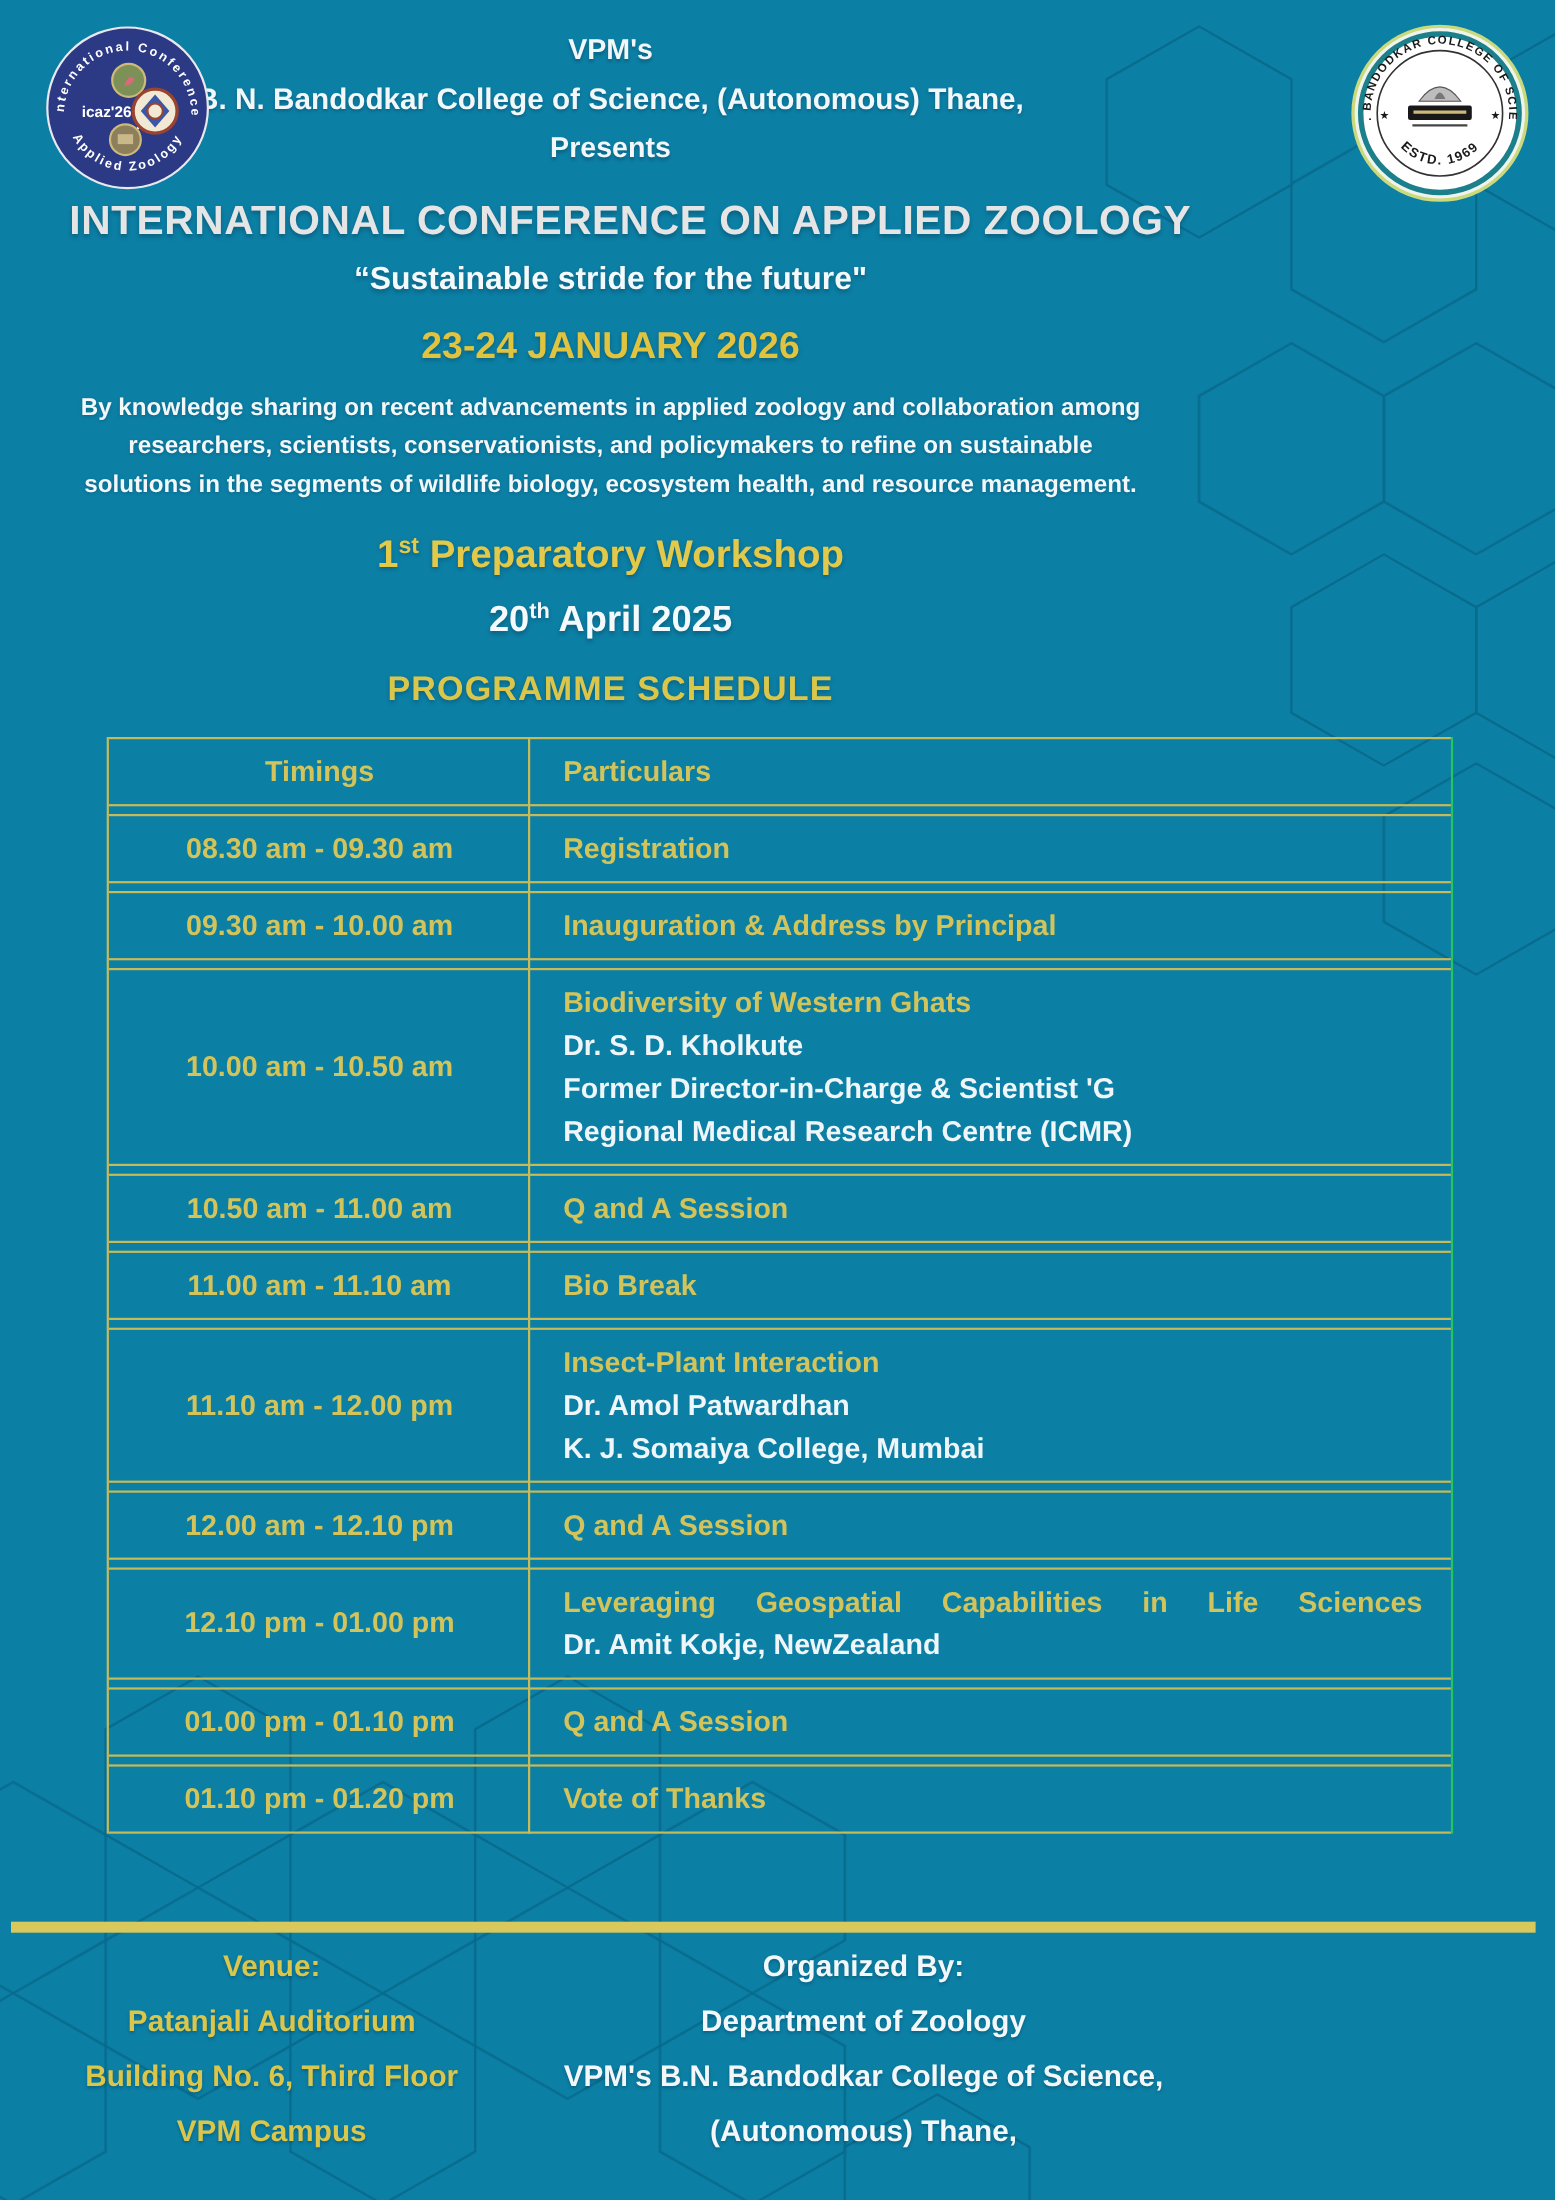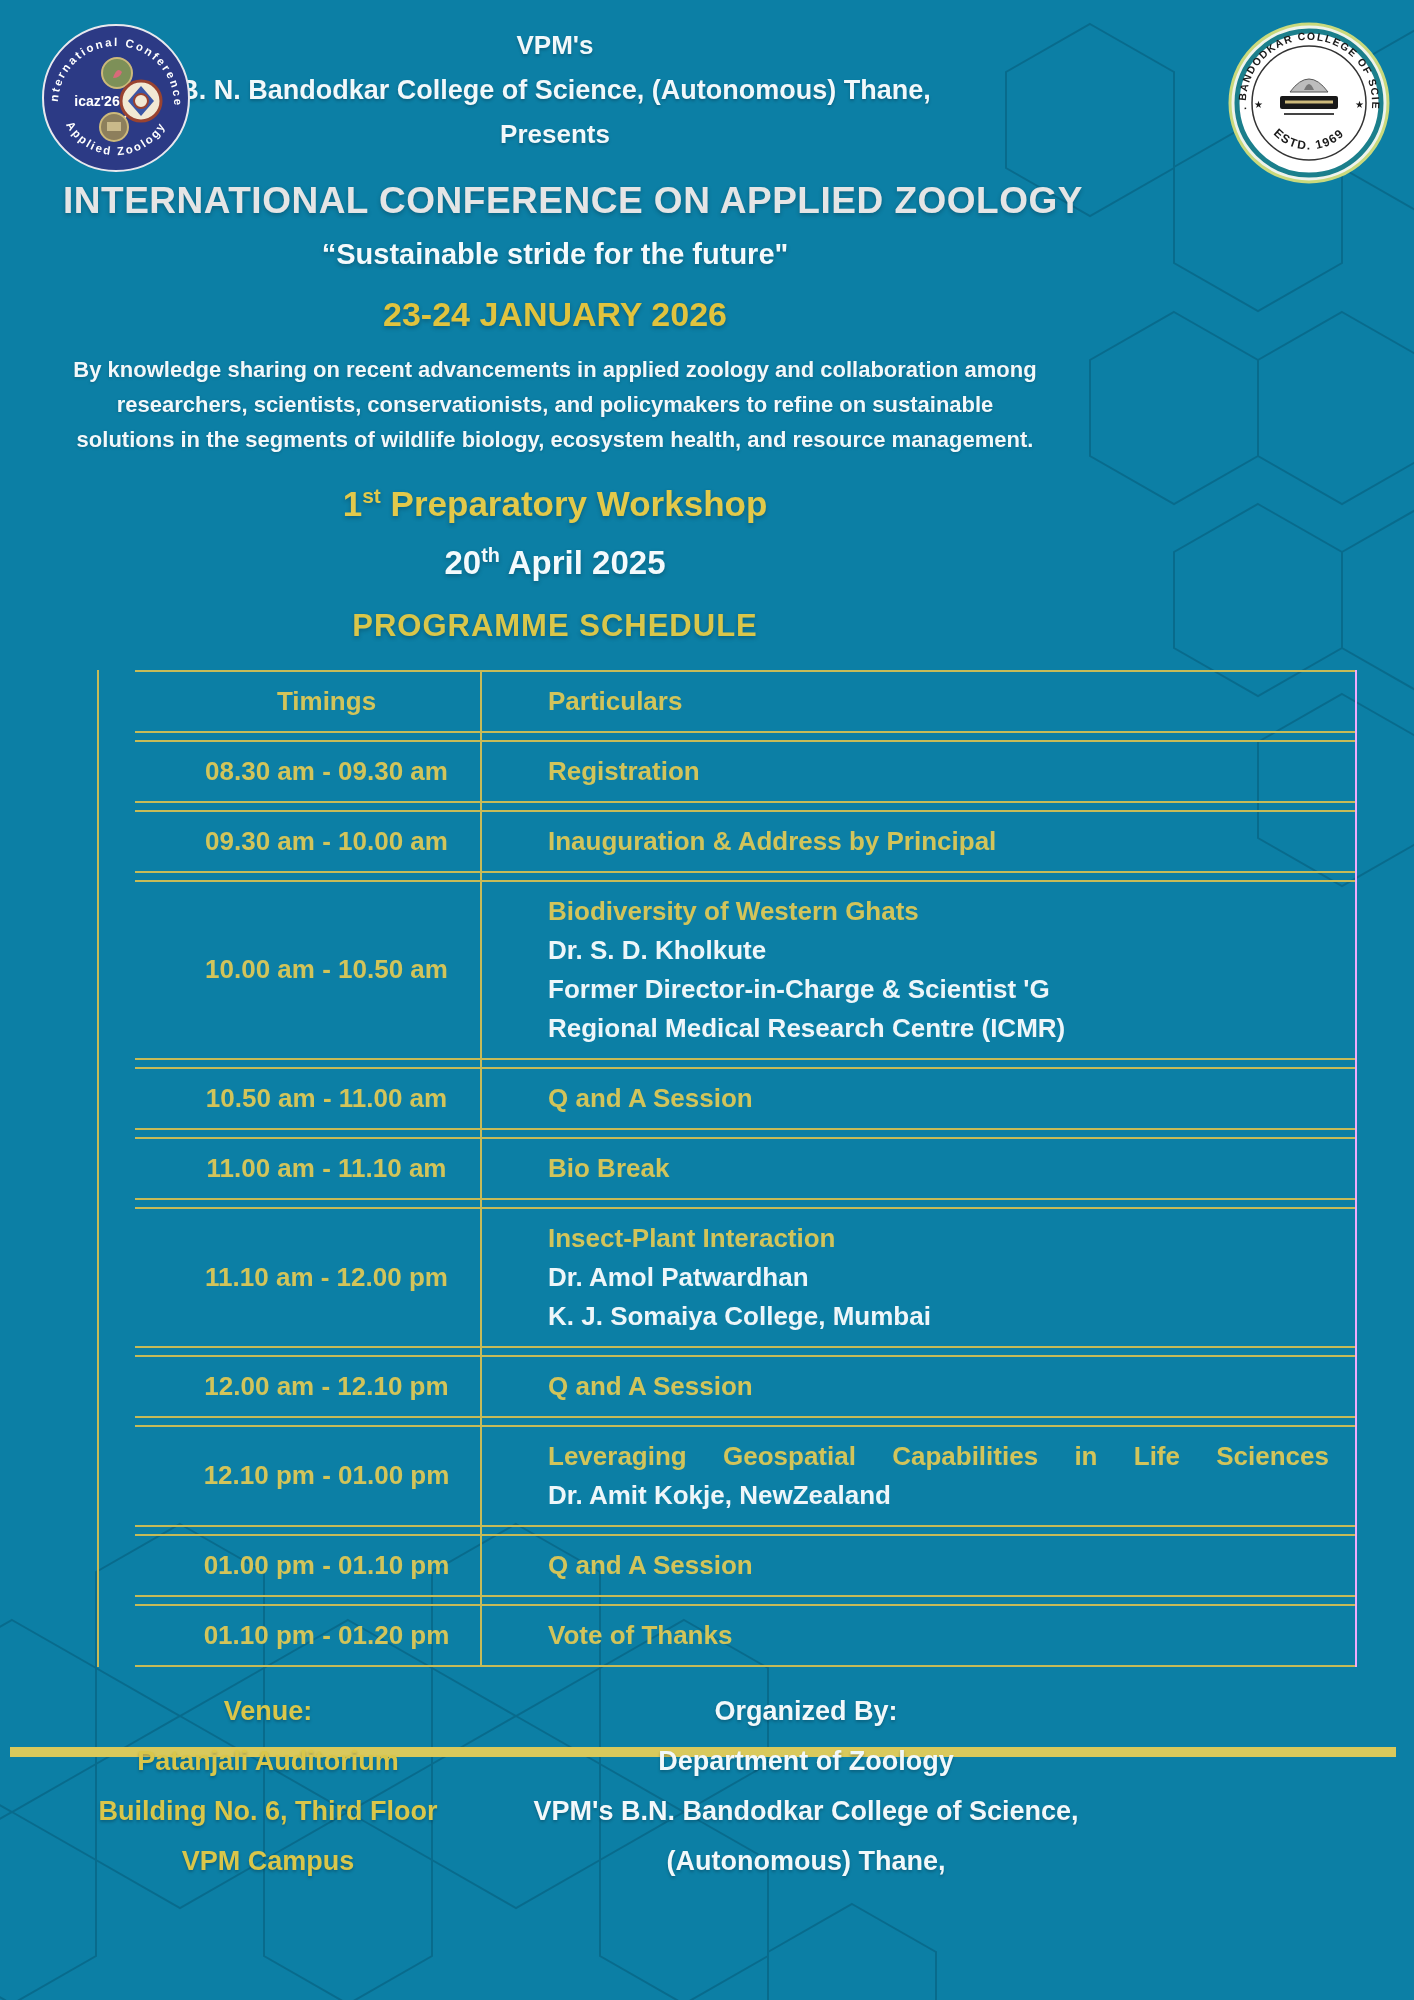--- a/index.html
+++ b/index.html
@@ -26,39 +26,39 @@
   .dates{margin-top:24px;font-size:34px;font-weight:700;color:#e0c33e;text-shadow:0 2px 4px rgba(0,25,40,.3);}
   .descr{margin:18px auto 0;max-width:980px;font-size:22px;font-weight:700;line-height:1.6;color:#f2f8fa;text-shadow:0 1px 3px rgba(0,25,40,.25);}
   .workshop-title{margin-top:26px;font-size:35px;font-weight:700;color:#e2c94a;text-shadow:0 2px 4px rgba(0,25,40,.3);}
   .workshop-date{margin-top:20px;font-size:33px;font-weight:700;color:#f4fafc;text-shadow:0 2px 4px rgba(0,25,40,.3);}
   .sched-heading{margin-top:26px;font-size:31px;font-weight:700;letter-spacing:1px;color:#d9c64a;text-shadow:0 2px 4px rgba(0,25,40,.3);}
   sup{font-size:60%;}
 
   
   .schedule{
     position:relative;width:1220px;margin:26px auto 0;margin-left:97px;
-    border-left:2px solid #c6bb58;border-right:2px solid #f0abfc;padding-left:36px;
+    border-left:2px solid #c6bb58;border-right:2px solid #22c55e;
   }
   .schedule::before{content:'';position:absolute;left:381px;top:0;bottom:0;width:2px;background:#c6bb58;z-index:1;}
   .t-row{display:flex;border-top:2px solid #c6bb58;border-bottom:2px solid #c6bb58;margin-bottom:7px;}
   .t-row:last-child{margin-bottom:0;}
   .time-cell{width:383px;flex:0 0 383px;display:flex;align-items:center;justify-content:center;
     font-size:26px;font-weight:700;color:#d2c45a;text-align:center;padding:10px 8px;box-sizing:border-box;}
   .part-cell{flex:1;display:flex;flex-direction:column;justify-content:center;padding:10px 26px 10px 30px;box-sizing:border-box;min-height:56px;}
   .line{font-size:26px;font-weight:700;line-height:39px;}
   .line.yellow{color:#d2c45a;}
   .line.white{color:#eef6f9;}
   .line.yellow-justify{color:#d2c45a;text-align:justify;text-align-last:justify;}
   .head .time-cell,.head .part-cell{min-height:54px;}
   .head .part-cell{justify-content:center;}
   .head .line{color:#d2c45a;}
 
   
   .footer-rule{position:absolute;left:10px;top:1747px;width:1386px;height:10px;background:#d9c95c;z-index:2;}
-  .footer{position:absolute;left:0;top:1686px;width:1210px;display:flex;z-index:2;padding-left:21px;}
+  .footer{position:absolute;left:0;top:1762px;width:1210px;display:flex;z-index:2;}
   .f-col{text-align:center;font-size:27px;font-weight:700;line-height:50px;text-shadow:0 2px 3px rgba(0,25,40,.28);}
   .f-venue{flex:0 0 494px;color:#d9c64a;}
   .f-org{flex:0 0 582px;color:#f2f8fa;}
 </style>
 </head>
 <body>
 
 <svg class="hex-bg" viewBox="0 0 1414 2000" xmlns="http://www.w3.org/2000/svg">
   <defs>
     <path id="hex" d="M0,-96 L84,-48 L84,48 L0,96 L-84,48 L-84,-48 Z" fill="none" stroke="#06536f" stroke-width="2"></path>

